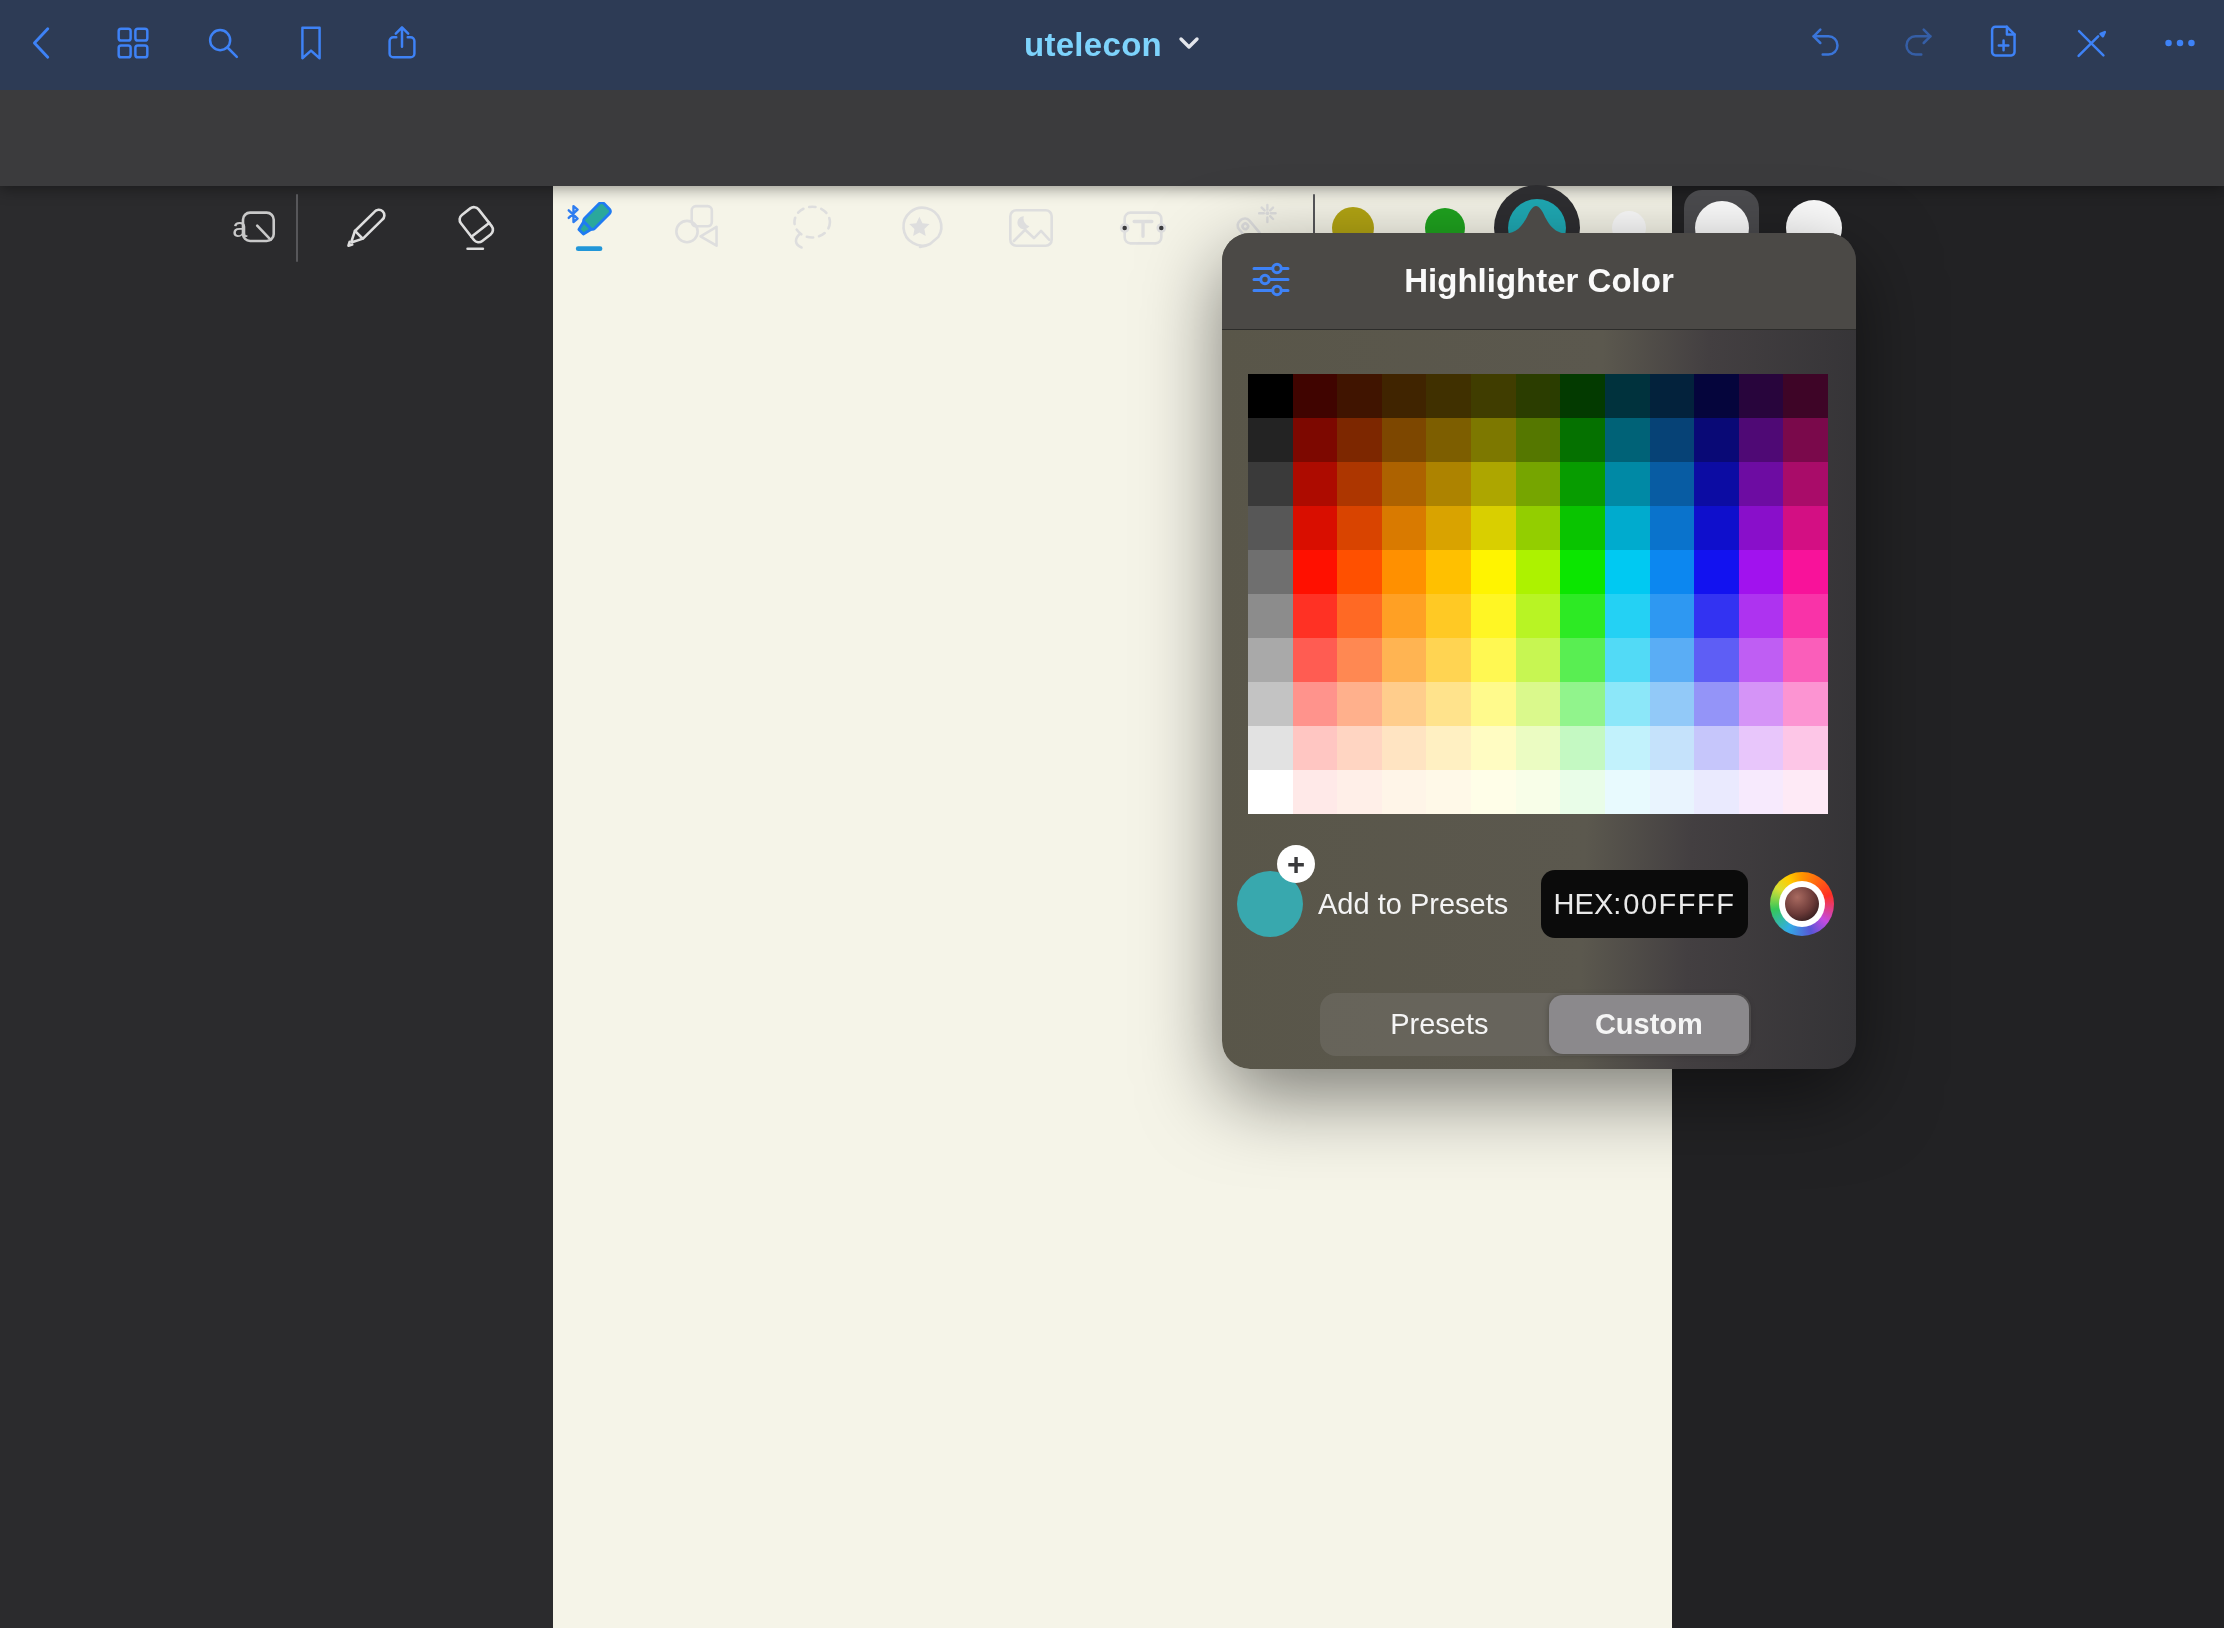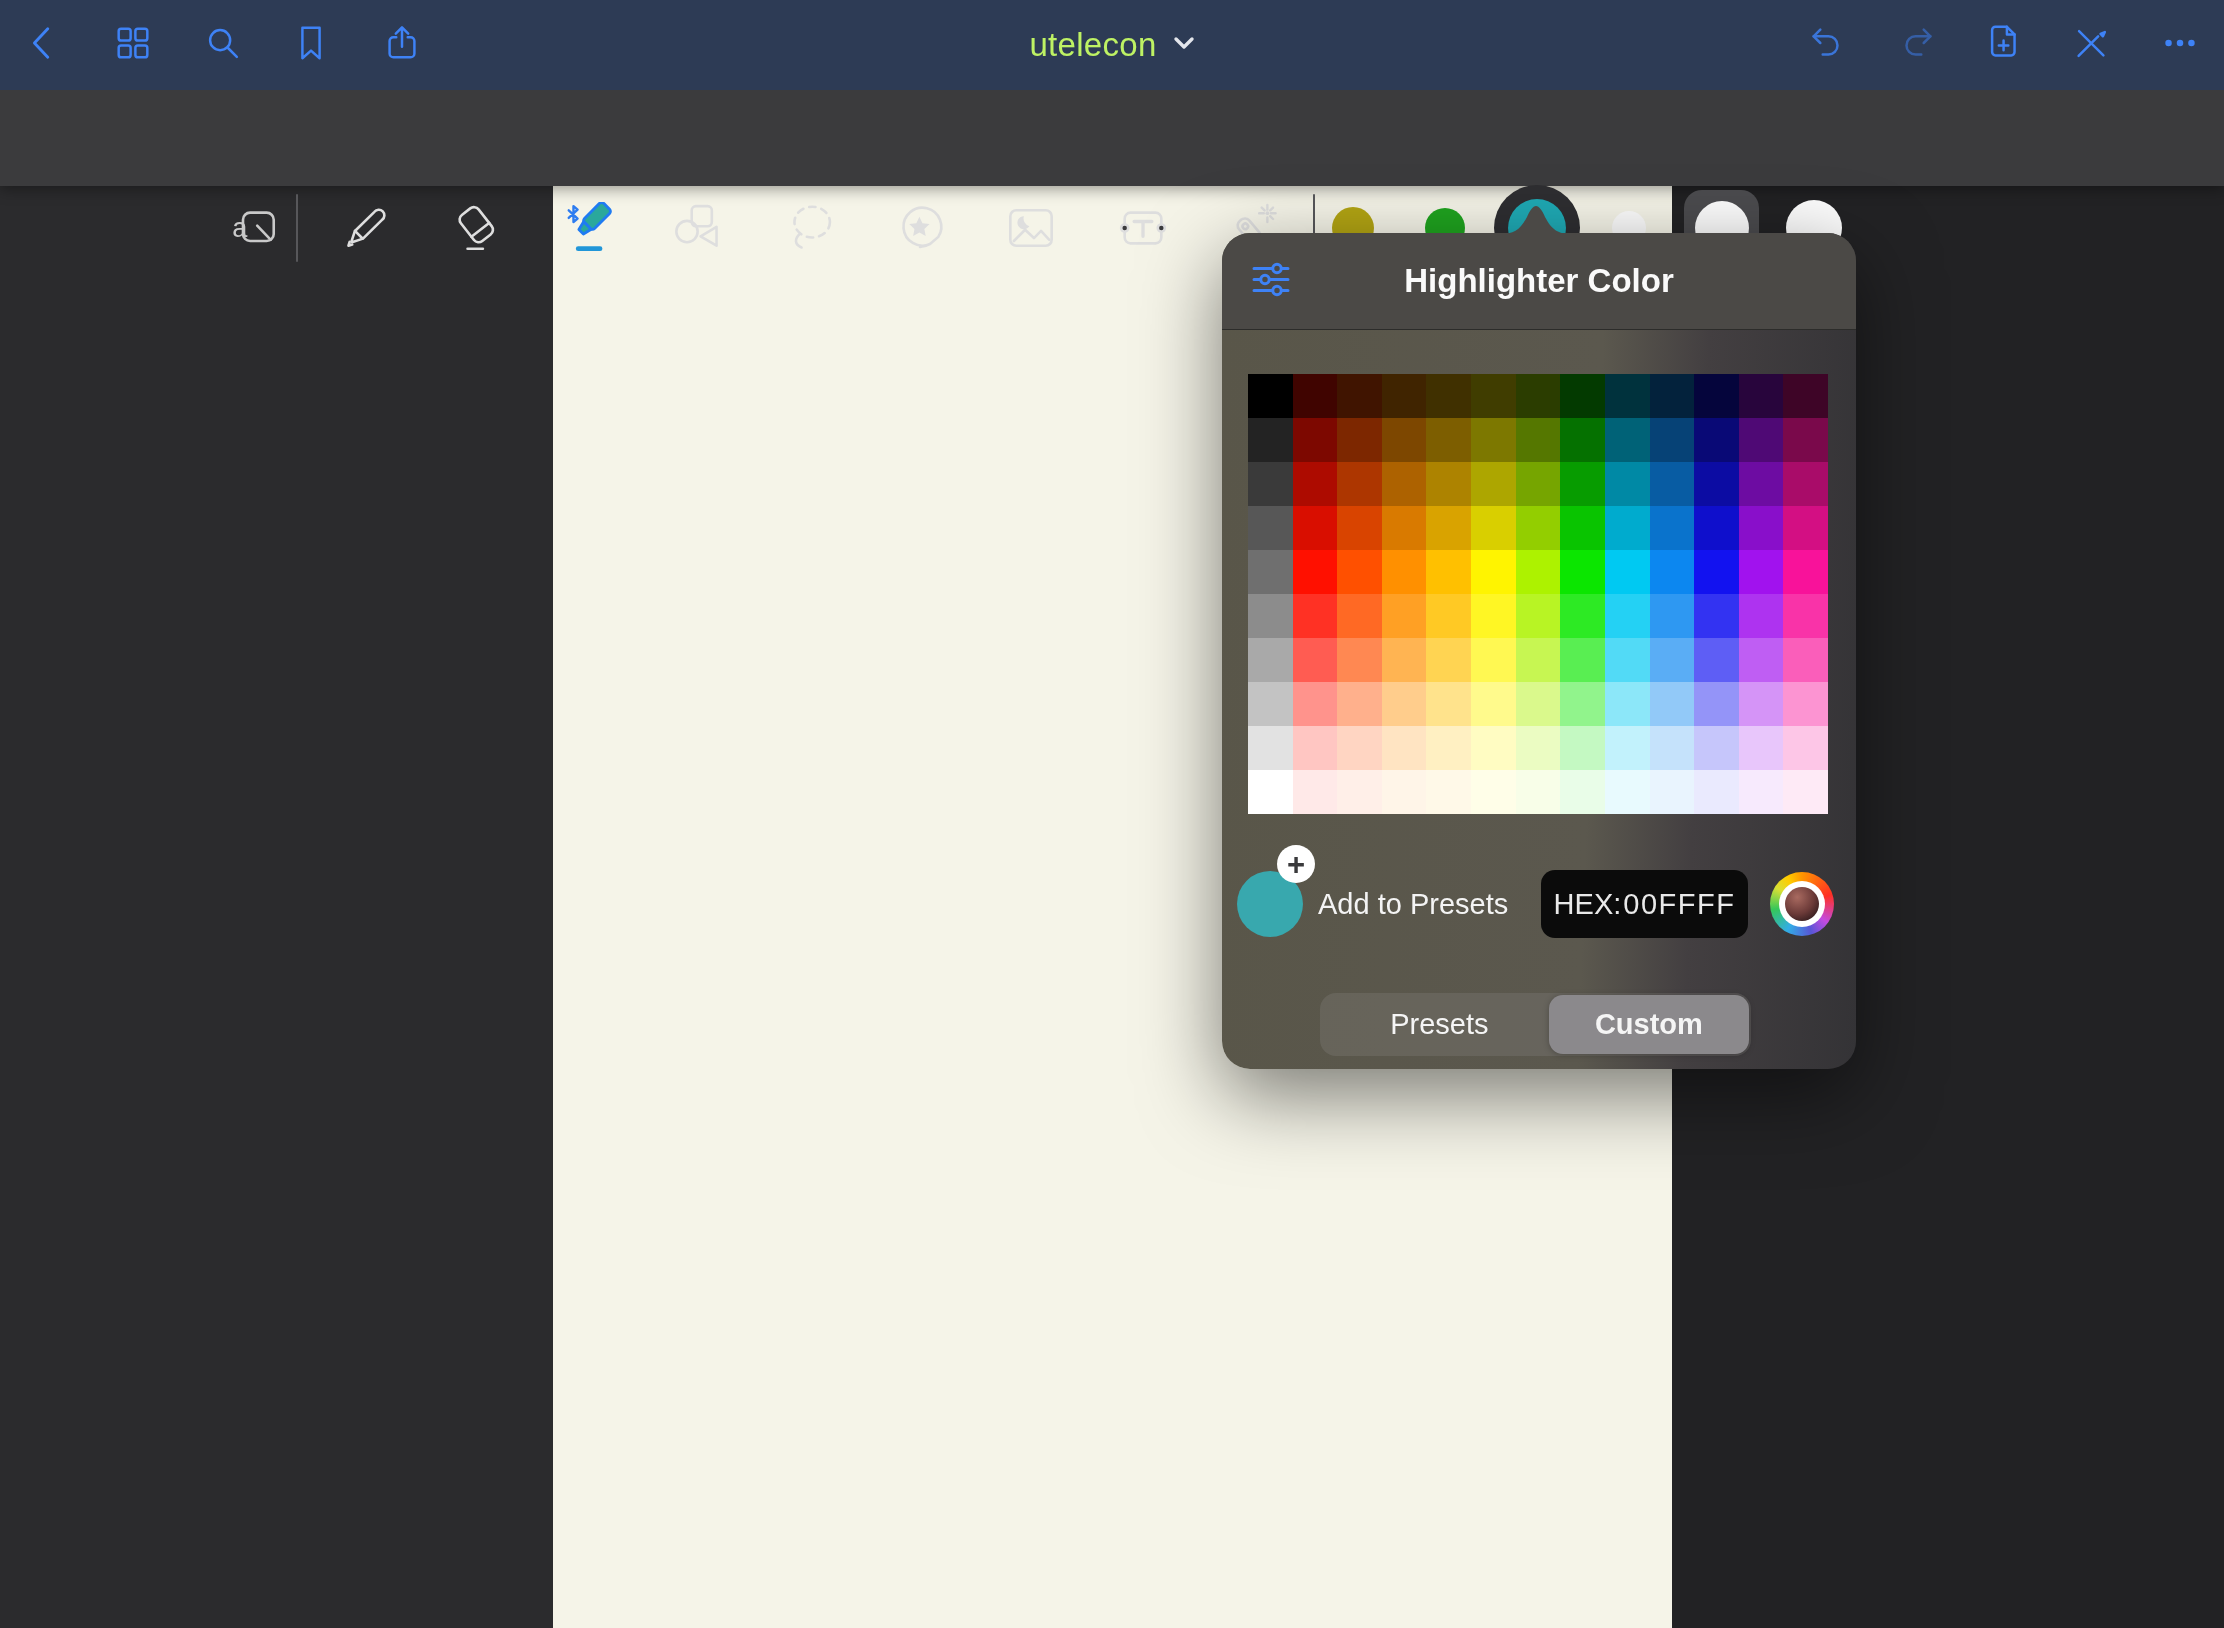--- a/index.html
+++ b/index.html
@@ -7,21 +7,21 @@
   .screen{position:relative;width:2224px;height:1628px;overflow:hidden;
     font-family:"Liberation Sans","DejaVu Sans",sans-serif;background:#2B2B2D;}
   
   .canvas-right{position:absolute;left:1672px;top:186px;width:552px;height:1442px;background:#222224;}
   .paper{position:absolute;left:553px;top:186px;width:1119px;height:1442px;background:#F5F4E8;}
   
   .topbar{position:absolute;left:0;top:0;width:2224px;height:90px;background:#2D3B55;z-index:30;}
   .tb-btn{position:absolute;top:22px;width:46px;height:46px;display:flex;align-items:center;justify-content:center;cursor:pointer;}
   .tb-btn svg{width:42px;height:42px;stroke:#3E82F6;fill:none;stroke-width:2.6;stroke-linecap:round;stroke-linejoin:round;}
   .title-wrap{position:absolute;left:0;top:0;width:2224px;height:90px;display:flex;align-items:center;justify-content:center;gap:16px;pointer-events:none;}
-  .doc-title{color:#bef264;font-size:33px;font-weight:400;letter-spacing:.3px;}
+  .doc-title{color:#7dd3fc;font-size:33px;font-weight:700;letter-spacing:.3px;}
   .title-chev svg{width:22px;height:18px;stroke:#E3E6EC;fill:none;stroke-width:3.4;stroke-linecap:round;stroke-linejoin:round;}
   
   .toolbar{position:absolute;left:0;top:90px;width:2224px;height:96px;background:#3B3B3D;z-index:25;box-shadow:0 3px 14px rgba(0,0,0,.38);}
   .tool-btn{position:absolute;top:113px;width:54px;height:54px;display:flex;align-items:center;justify-content:center;cursor:pointer;}
   .tool-btn svg{width:52px;height:52px;stroke:#DEDEDE;fill:none;stroke-width:2.2;stroke-linecap:round;stroke-linejoin:round;}
   .tool-divider{position:absolute;width:2px;background:#57575A;border-radius:1px;}
   .swatch{position:absolute;border-radius:50%;cursor:pointer;}
   .swatch-ring{position:absolute;left:1494px;top:95px;width:86px;height:86px;border-radius:50%;background:#2E2E31;display:flex;align-items:center;justify-content:center;cursor:pointer;}
   .swatch-ring .inner{width:58px;height:58px;border-radius:50%;display:flex;align-items:center;justify-content:center;}
   .swatch-ring svg{width:24px;height:16px;stroke:#FFFFFF;fill:none;stroke-width:3.6;stroke-linecap:round;stroke-linejoin:round;}

